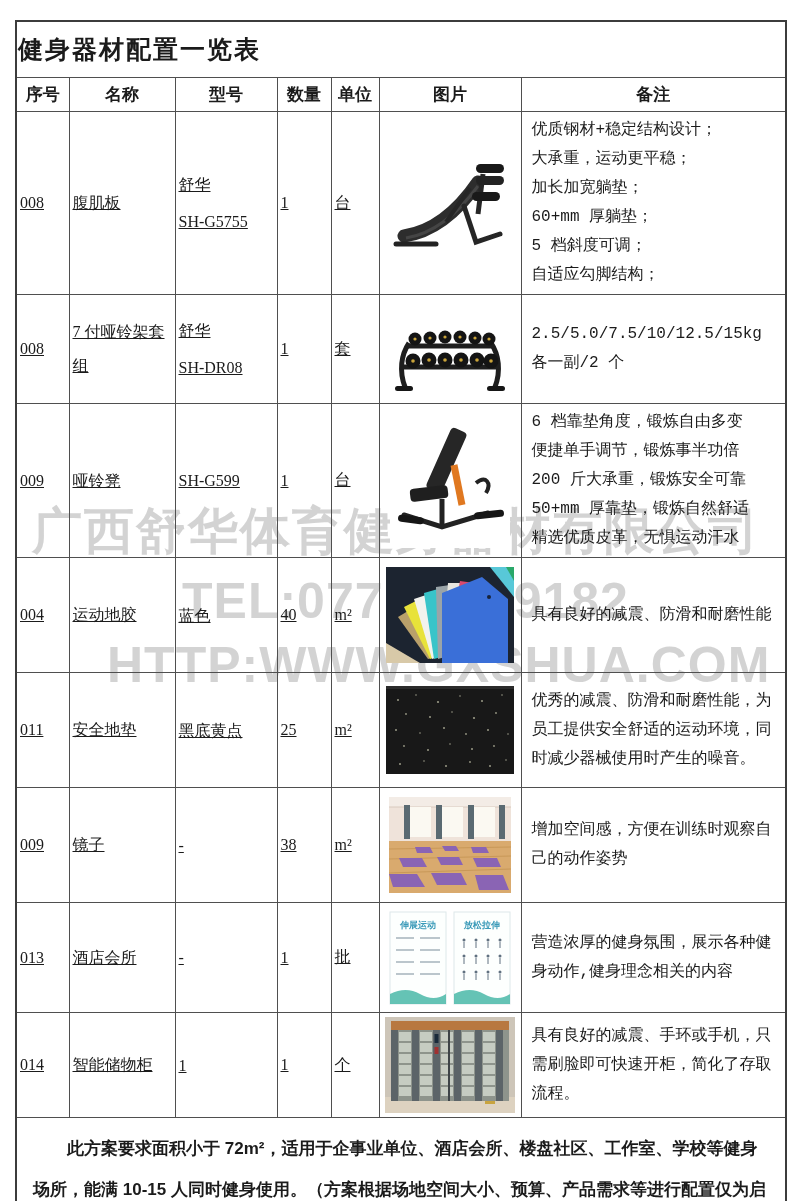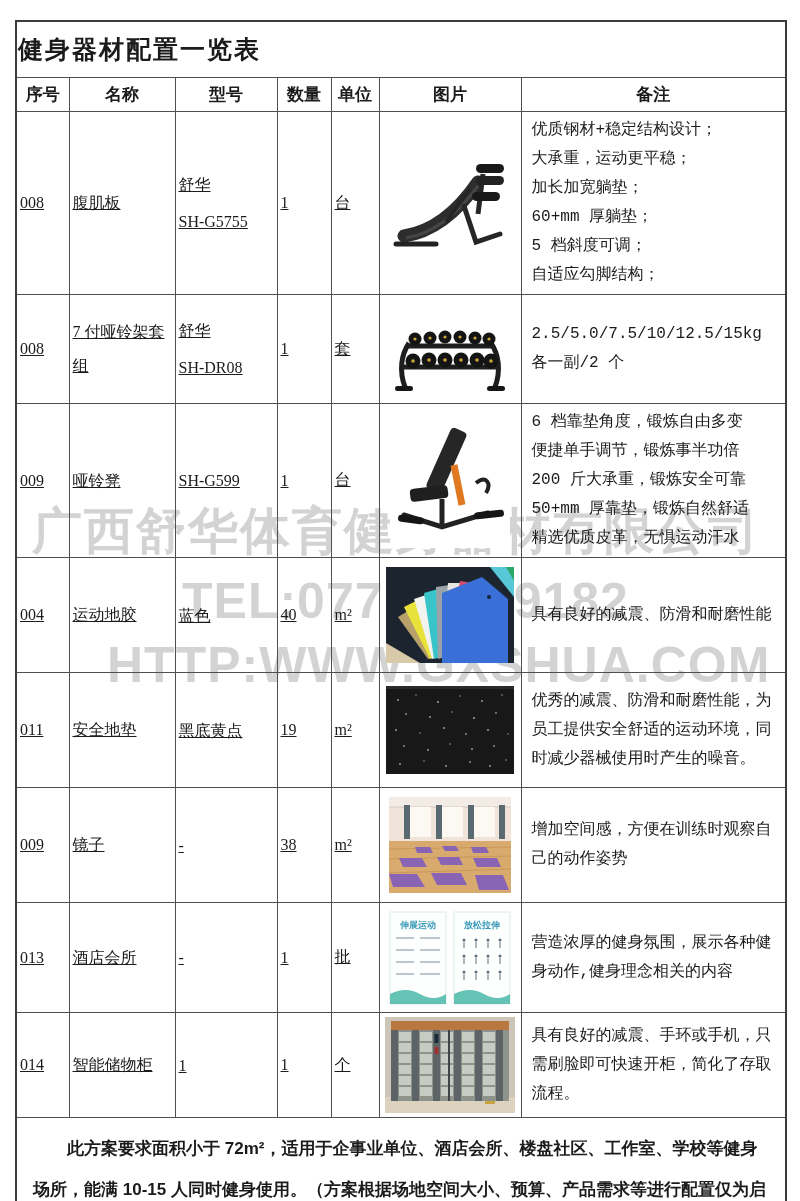--- a/index.html
+++ b/index.html
@@ -235,21 +235,21 @@
         <circle cx="103" cy="30" r="2" fill="#17233a"></circle>
       </svg>
     </td>
     <td class="c-remark">具有良好的减震、防滑和耐磨性能</td>
   </tr>
 
   <tr style="height:115px">
     <td class="c-no">011</td>
     <td class="c-name">安全地垫</td>
     <td class="c-model">黑底黄点</td>
-    <td class="c-qty">19</td>
+    <td class="c-qty">25</td>
     <td class="c-unit">m²</td>
     <td class="c-img">
       <svg width="128" height="88" viewBox="0 0 128 88">
         <rect x="0" y="0" width="128" height="88" fill="#181818"></rect>
         <rect x="0" y="0" width="128" height="3" fill="#2b2b2b"></rect>
         <g fill="#9a9a86">
           <circle cx="12" cy="14" r="1"></circle>
                 <circle cx="30" cy="9" r="0.8"></circle>
                 <circle cx="52" cy="16" r="1.1"></circle>
           <circle cx="74" cy="10" r="0.8"></circle>

